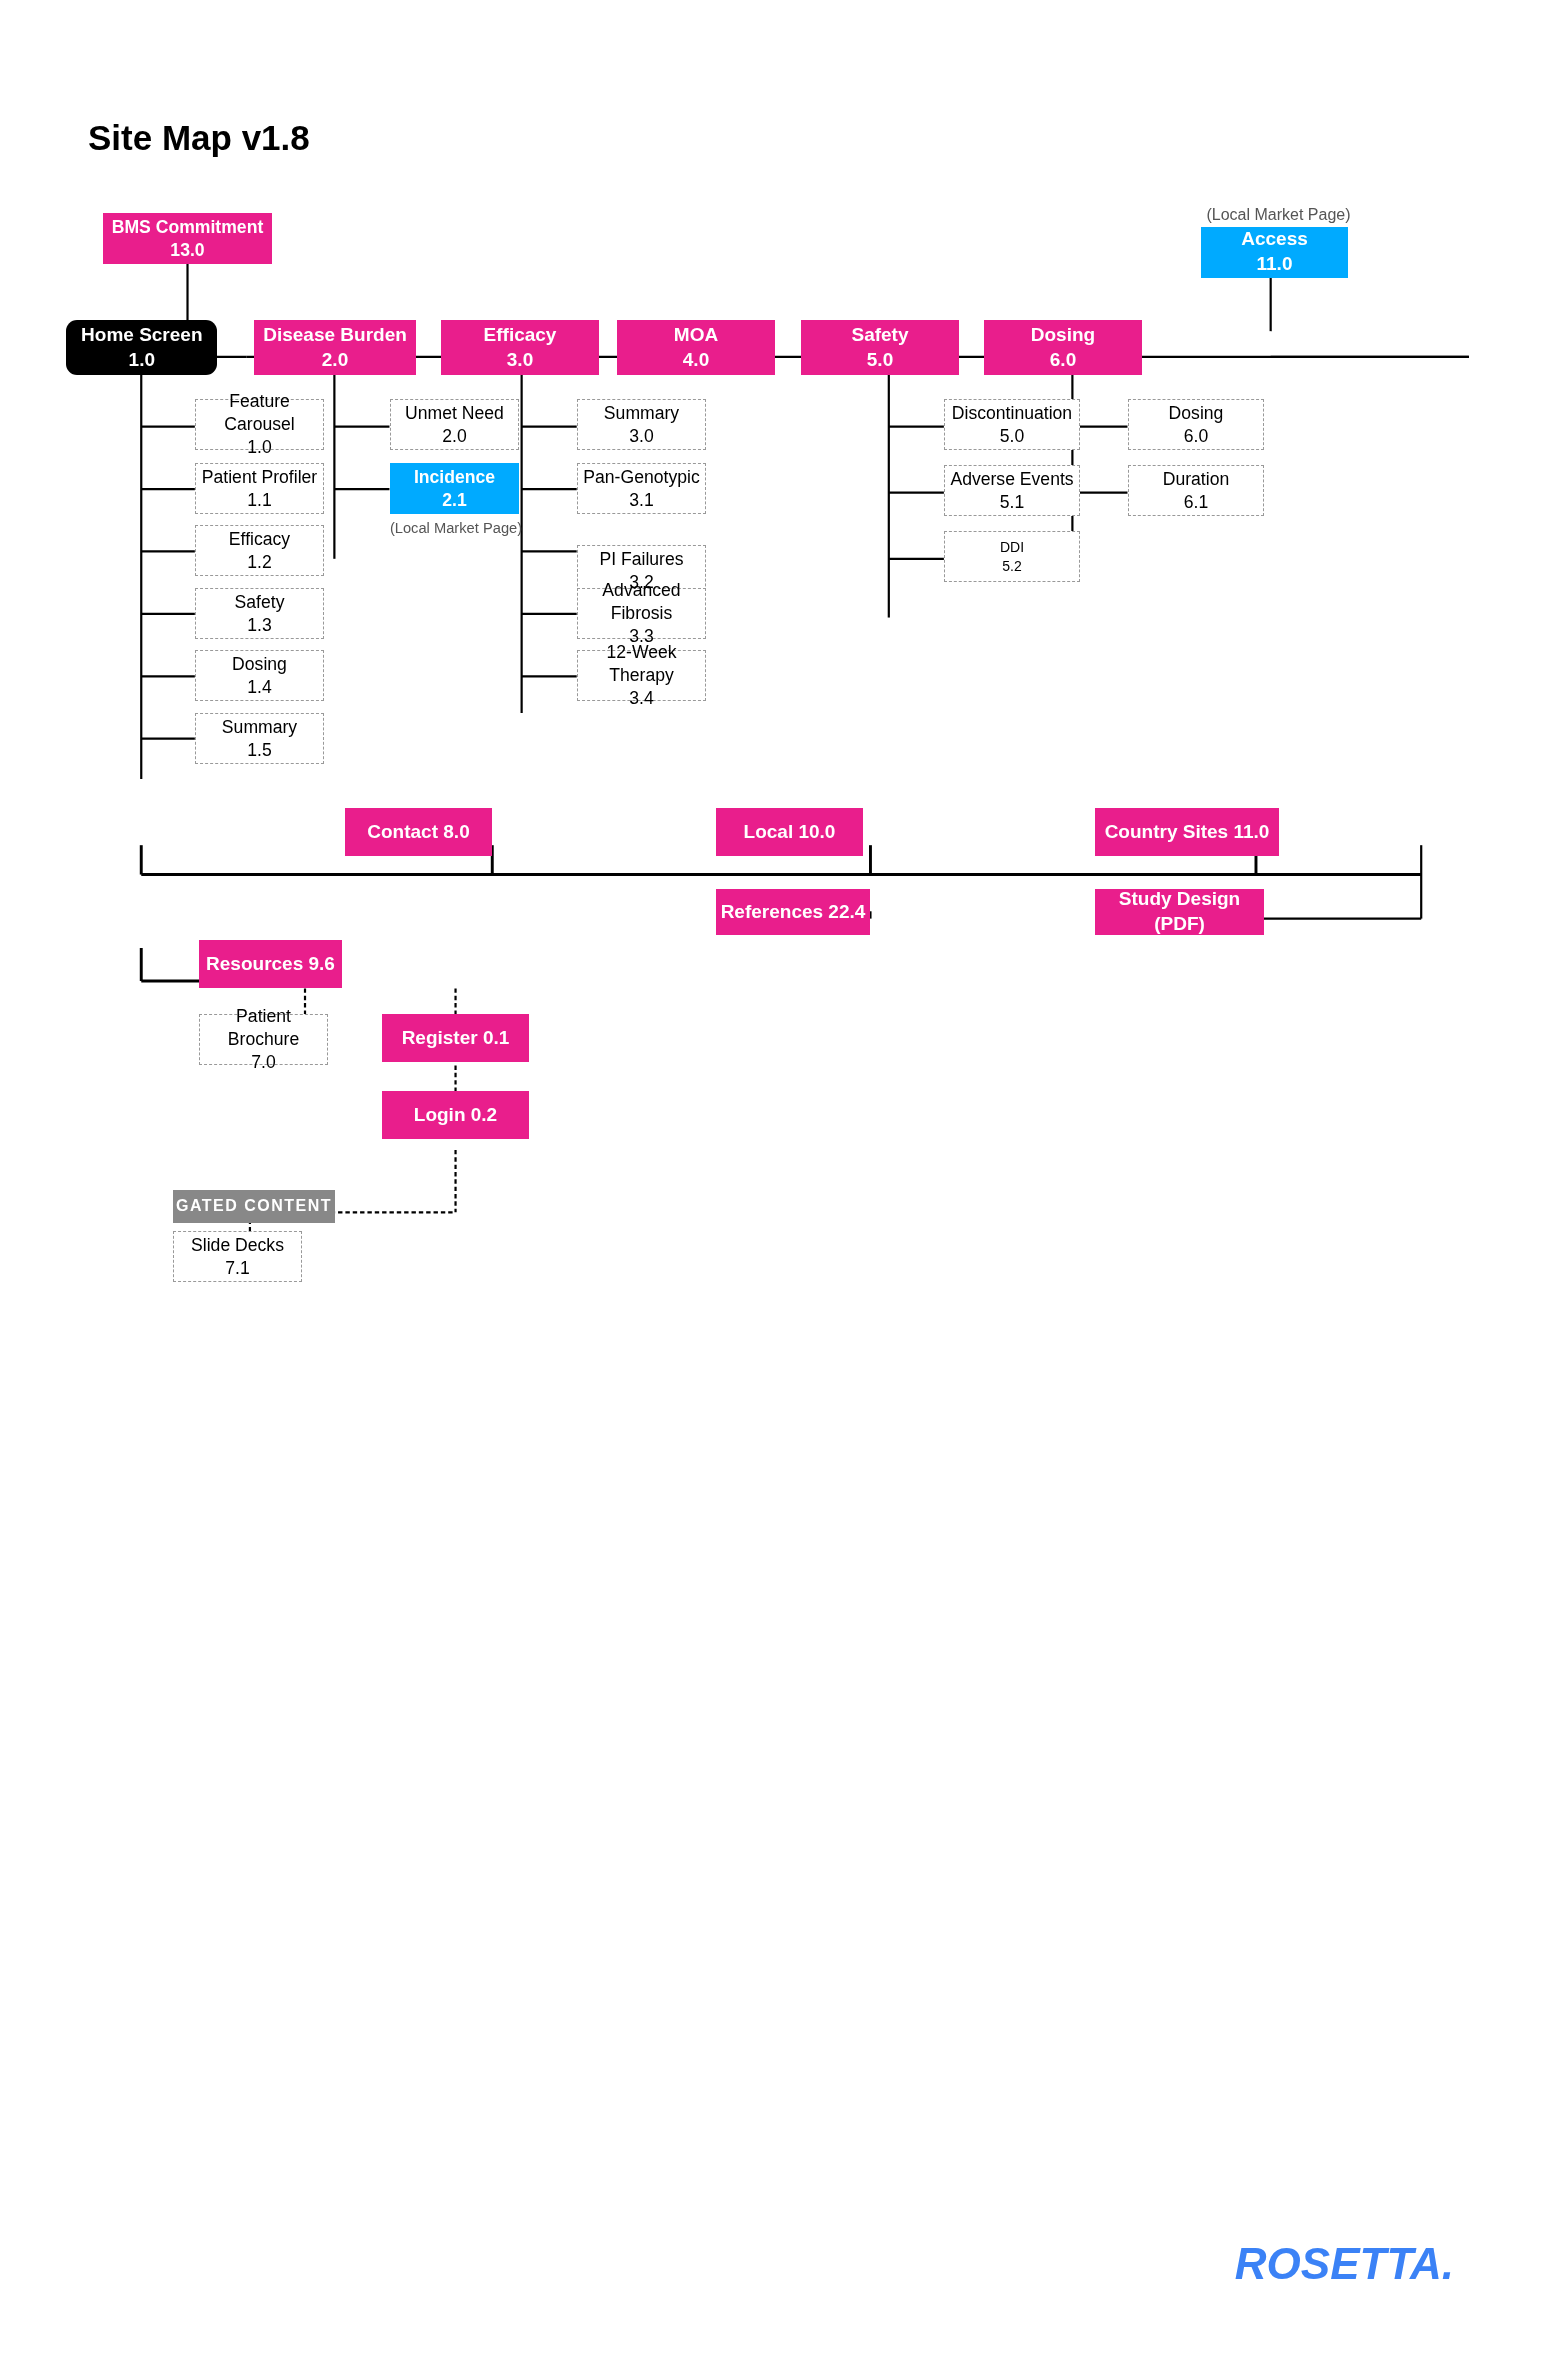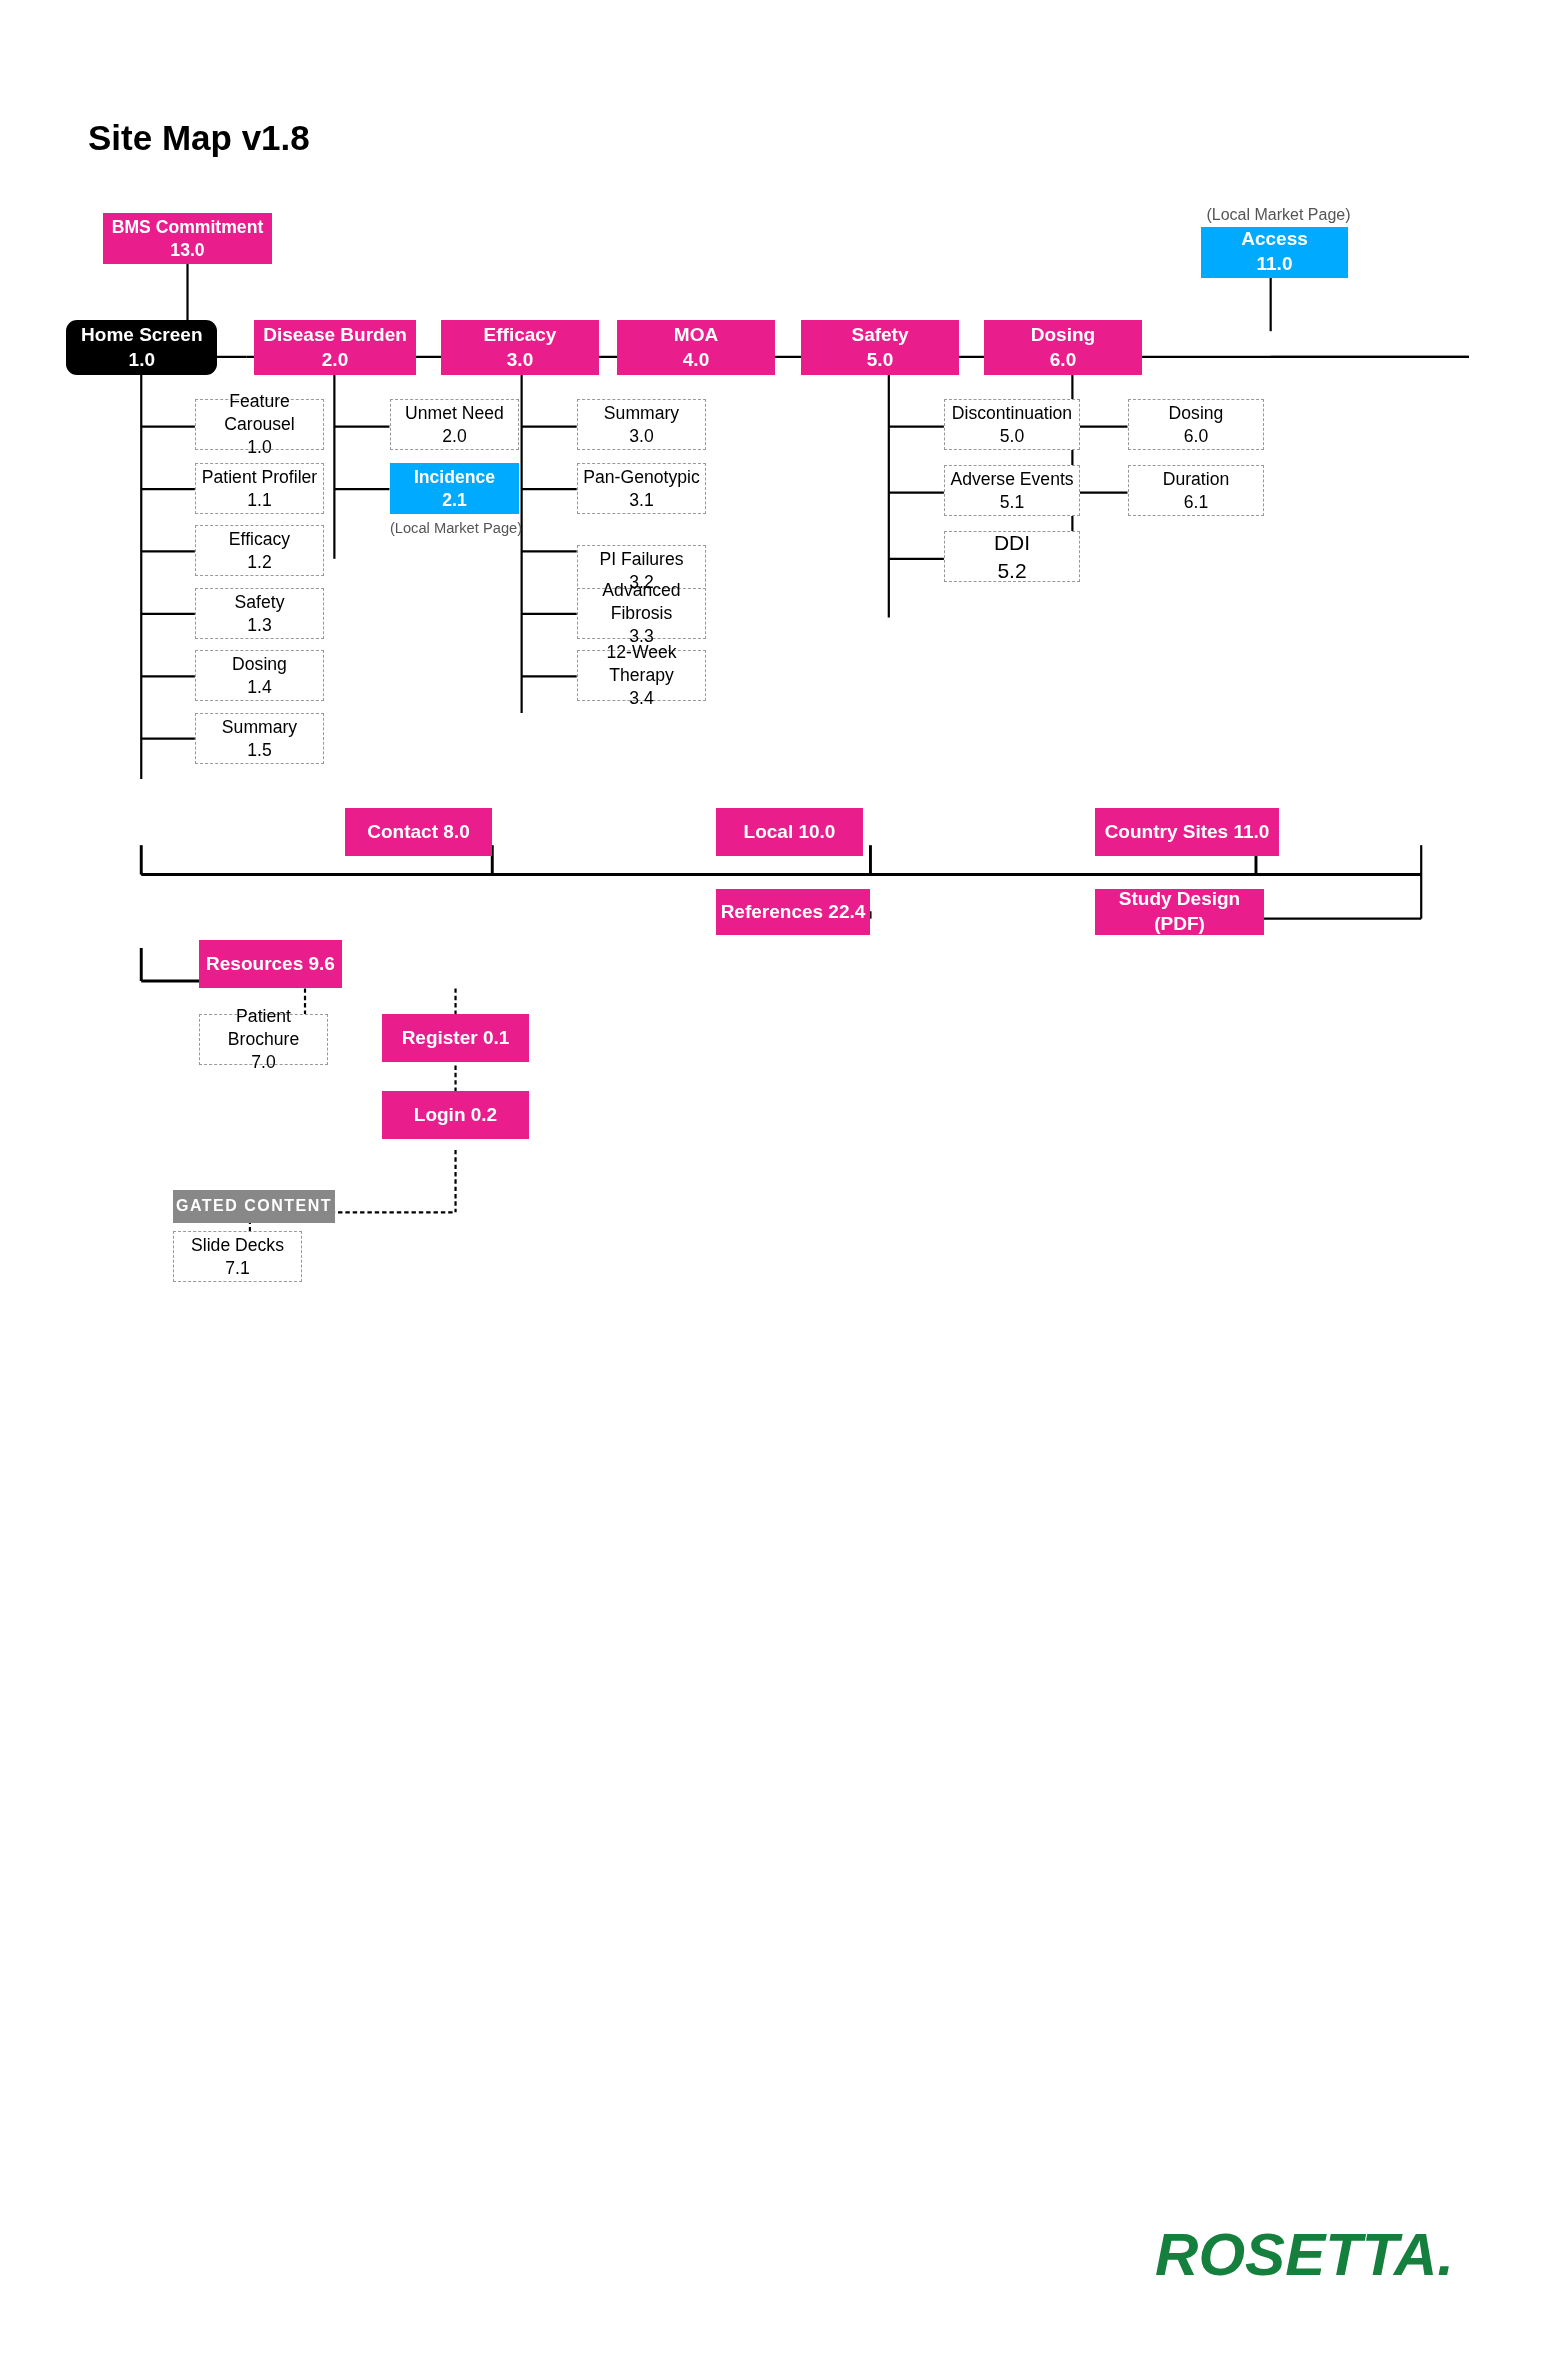--- a/index.html
+++ b/index.html
@@ -79,23 +79,23 @@
       left: 0;
       width: 100%;
       height: 1249px;
       pointer-events: none;
     }
 
     .rosetta-logo {
       position: absolute;
       bottom: 88px;
       right: 88px;
-      font-size: 60px;
+      font-size: 44px;
       font-weight: bold;
-      color: #15803d;
+      color: #3b82f6;
       font-style: italic;
       margin-left: 22px;
     }
 
     .local-market-label {
       position: absolute;
       font-size: 16px;
       color: #555;
       font-weight: normal;
       text-align: center;
@@ -284,21 +284,21 @@
   <div class="node node-dashed" style="left:518px; top:444px; width:129px; height:51px; font-size:17.6px;">
     <span>12-Week Therapy<br>3.4</span>
   </div>
 
   <div class="node node-dashed" style="left:885px; top:193px; width:136px; height:51px; font-size:17.6px;">
     <span>Discontinuation<br>5.0</span>
   </div>
   <div class="node node-dashed" style="left:885px; top:259px; width:136px; height:51px; font-size:17.6px;justify-content:center;">
     <span>Adverse Events<br>5.1</span>
   </div>
-  <div class="node node-dashed" style="left:885px; top:325px; width:136px; height:51px; font-size:21px;">
+  <div class="node node-dashed" style="left:885px; top:325px; width:136px; height:51px; font-size:14px;">
     <span>DDI<br>5.2</span>
   </div>
 
   <div class="node node-dashed" style="left:1069px; top:193px; width:136px; height:51px; font-size:17.6px;">
     <span>Dosing<br>6.0</span>
   </div>
   <div class="node node-dashed" style="left:1069px; top:259px; width:136px; height:51px; font-size:17.6px;">
     <span>Duration<br>6.1</span>
   </div>
 

